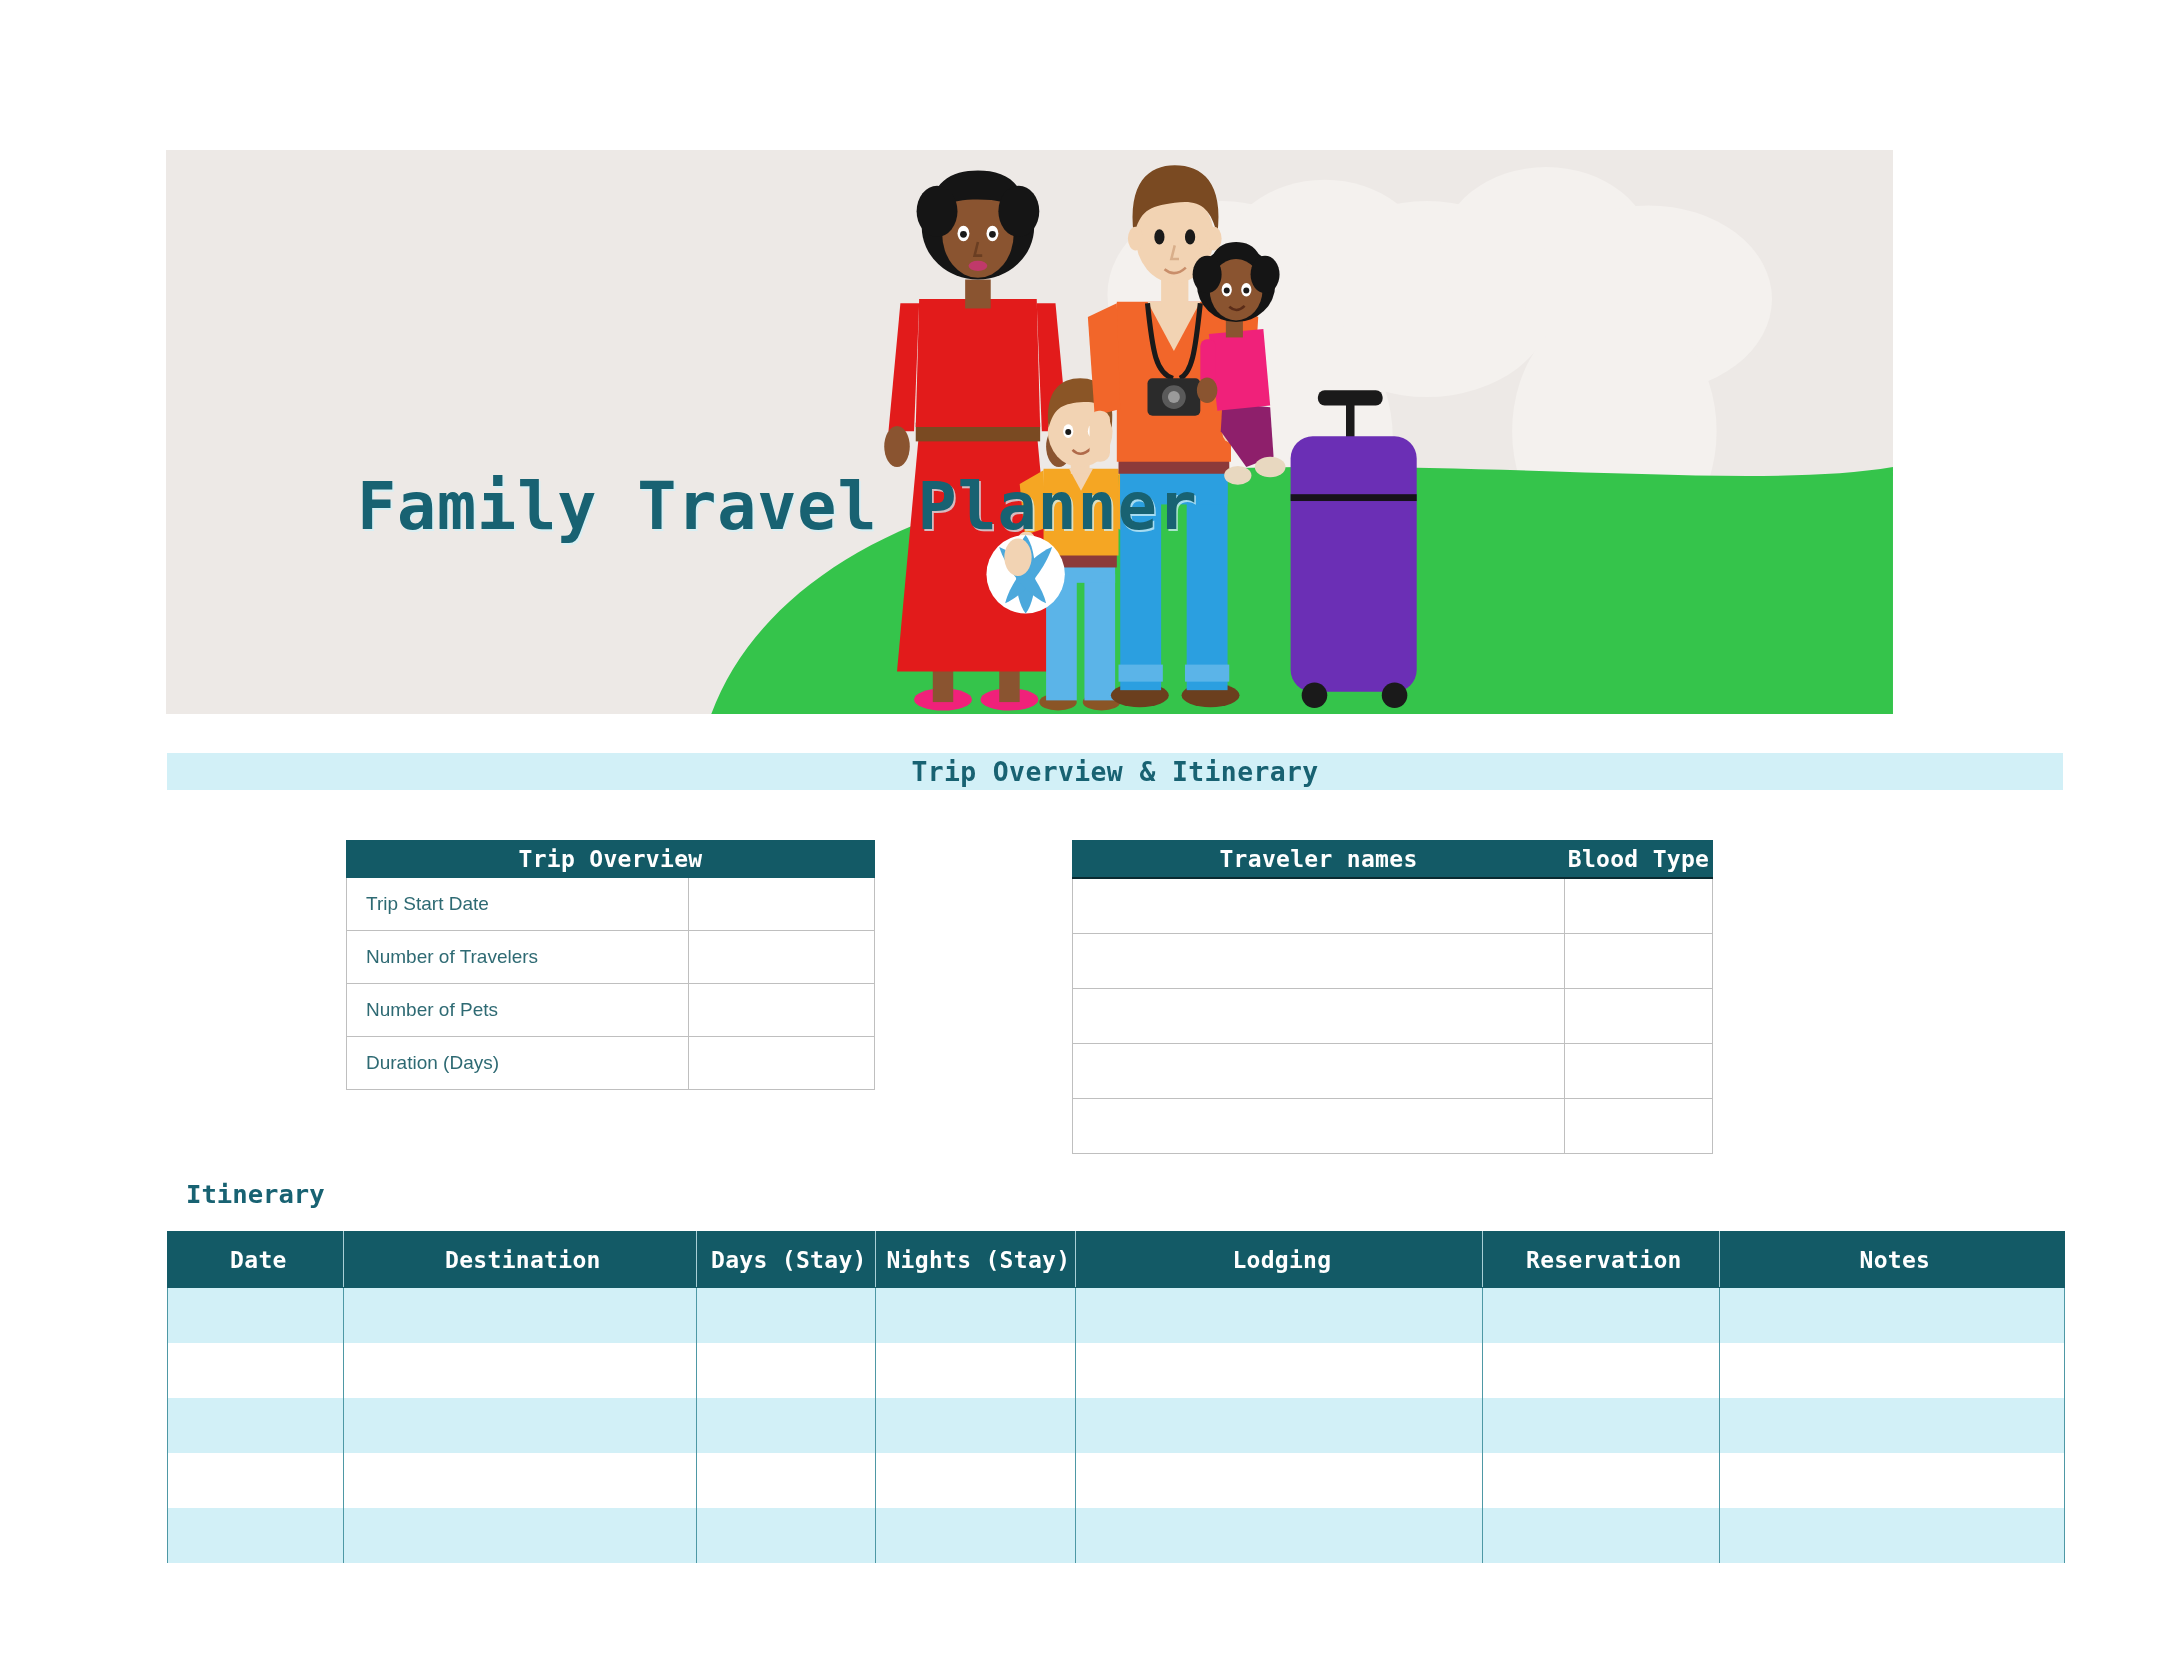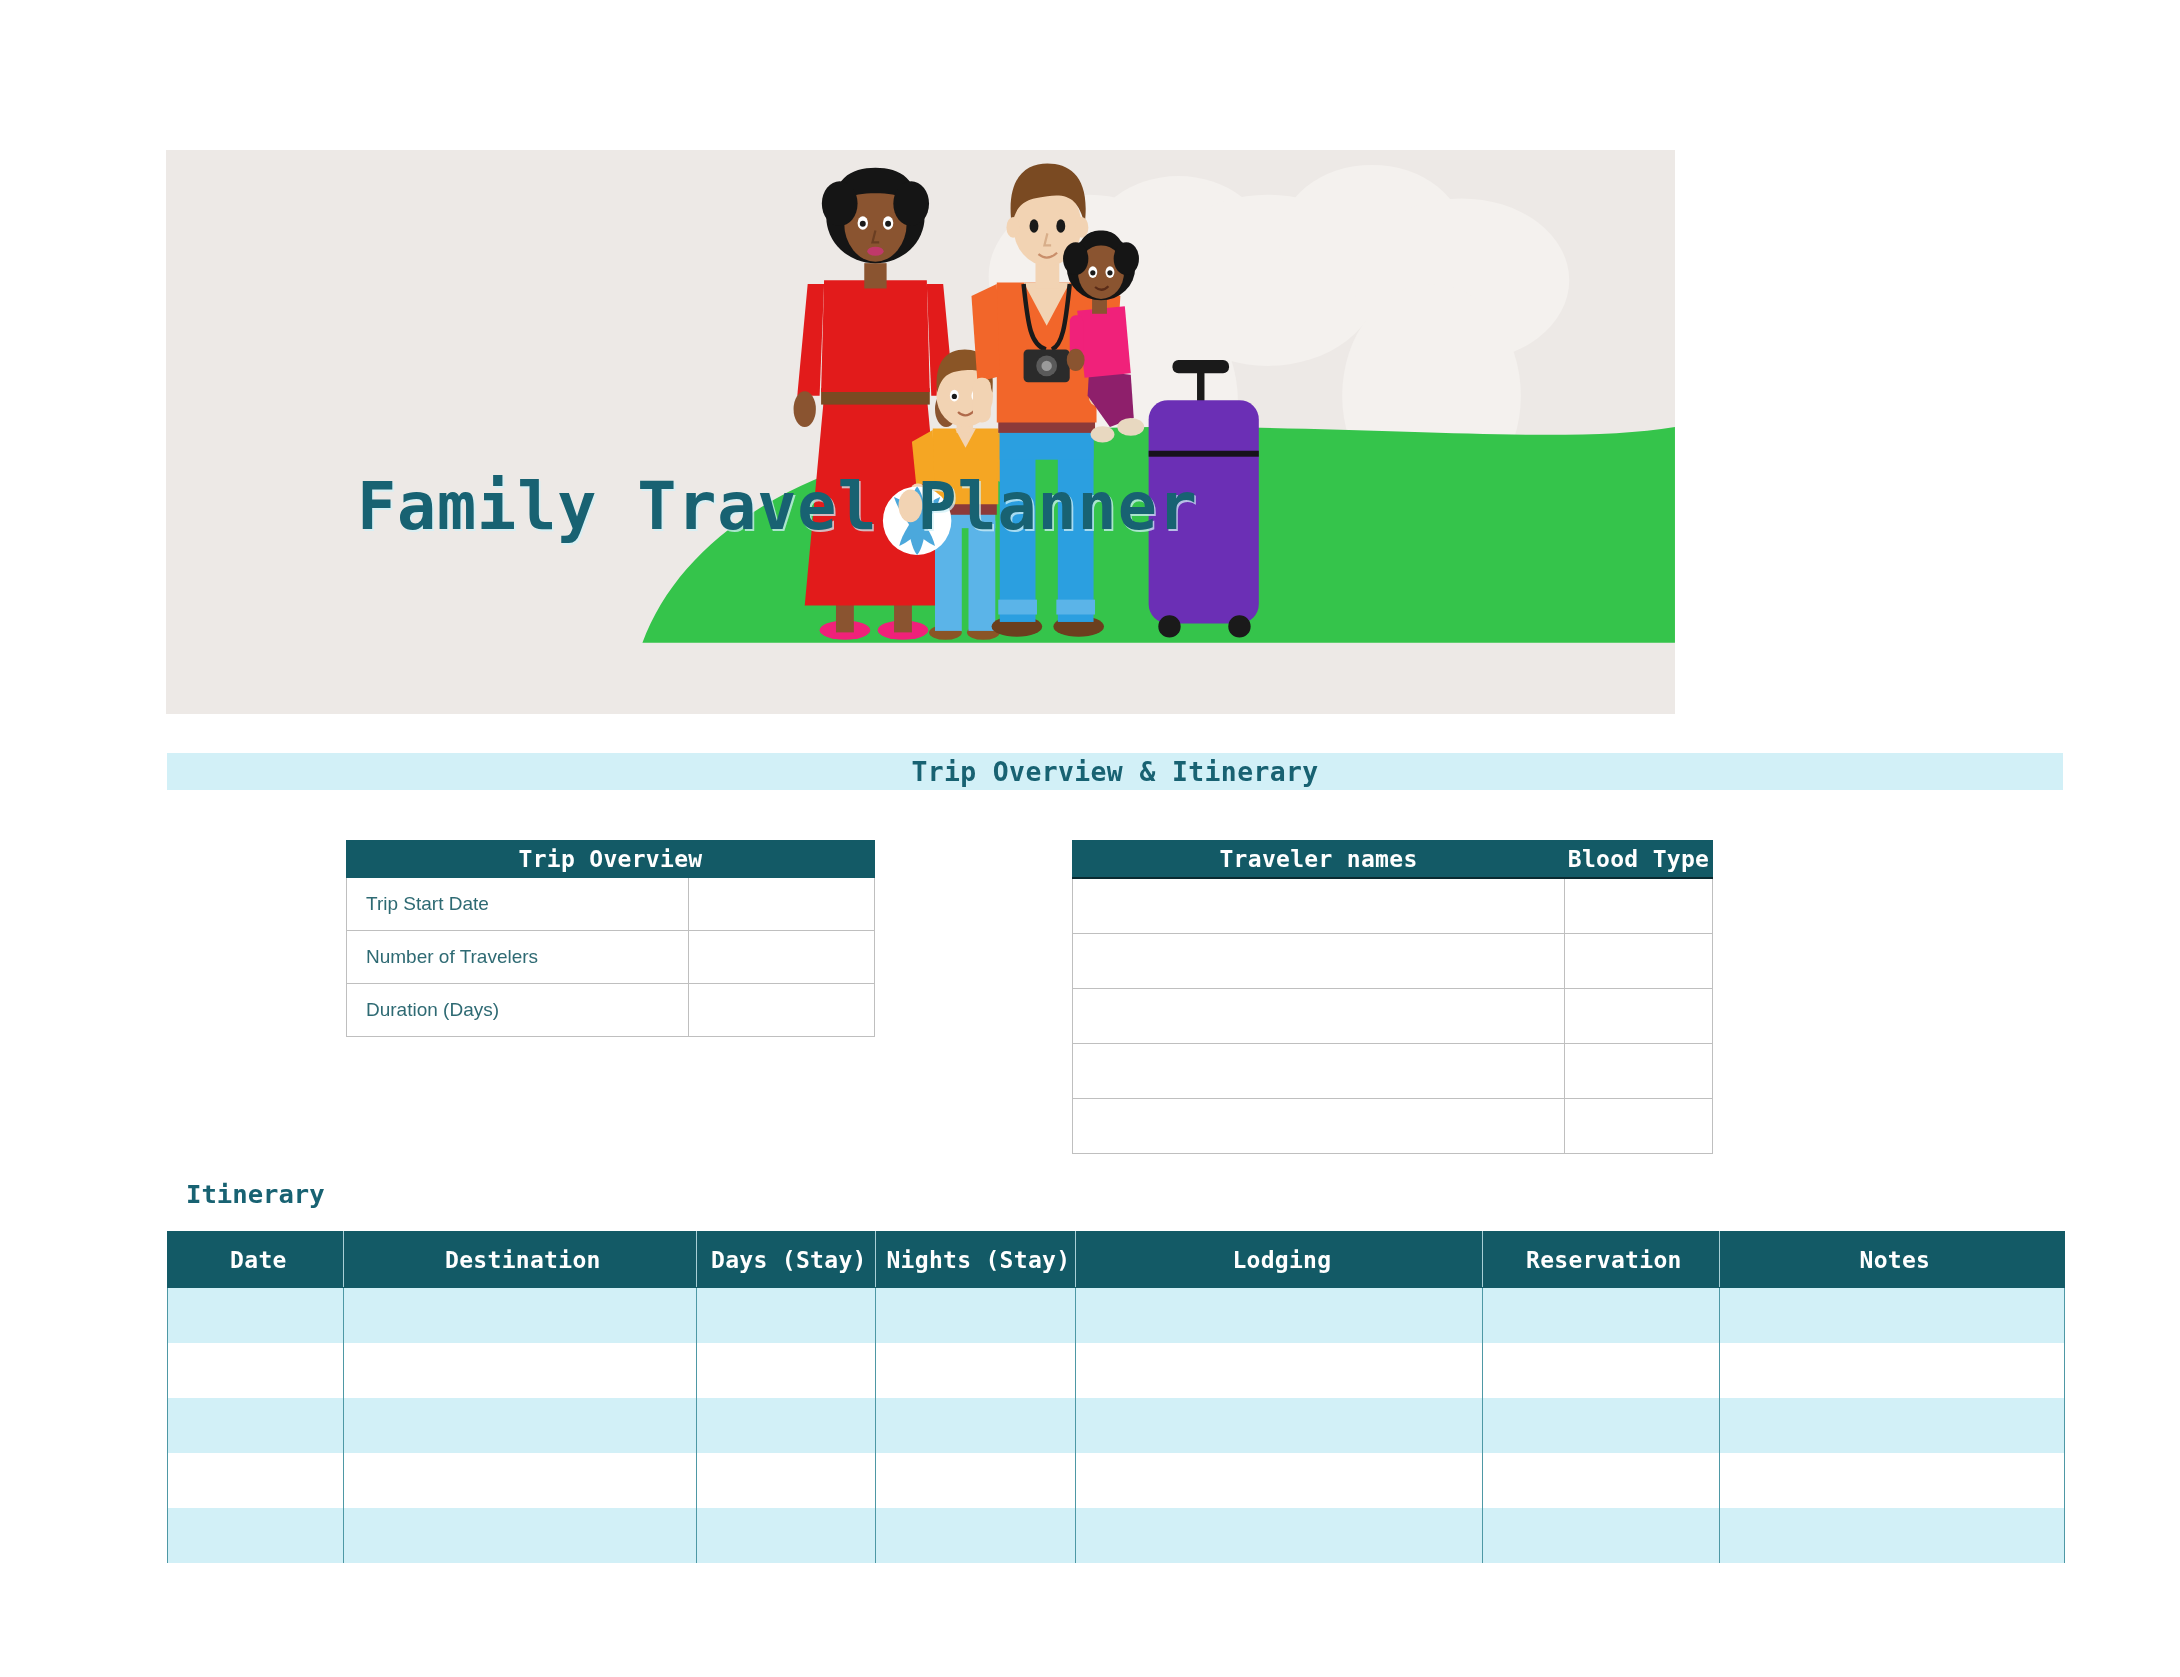--- a/index.html
+++ b/index.html
@@ -13,21 +13,21 @@
     position: relative;
     overflow: hidden;
     font-family: "Liberation Sans", sans-serif;
   }
 
   
   #banner {
     position: absolute;
     left: 166px;
     top: 150px;
-    width: 1509px;
+    width: 1727px;
     height: 564px;
     background: #EDE9E6;
     overflow: hidden;
   }
   #banner-clouds { position: absolute; inset: 0; }
   #banner-hill   { position: absolute; inset: 0; }
   #banner-art    { position: absolute; inset: 0; }
 
   #page-title {
     position: absolute;
@@ -364,20 +364,24 @@
   <tbody>
     <tr>
       <td class="label-cell">Trip Start Date</td>
       <td></td>
     </tr>
     <tr>
       <td class="label-cell">Number of Travelers</td>
       <td></td>
     </tr>
     <tr>
+      <td class="label-cell">Number of Pets</td>
+      <td></td>
+    </tr>
+    <tr>
       <td class="label-cell">Duration (Days)</td>
       <td></td>
     </tr>
   </tbody>
 </table>
 
 <table class="grid-table" id="travelers-table">
   <colgroup>
       <col style="width:492px">
       <col style="width:148px">

